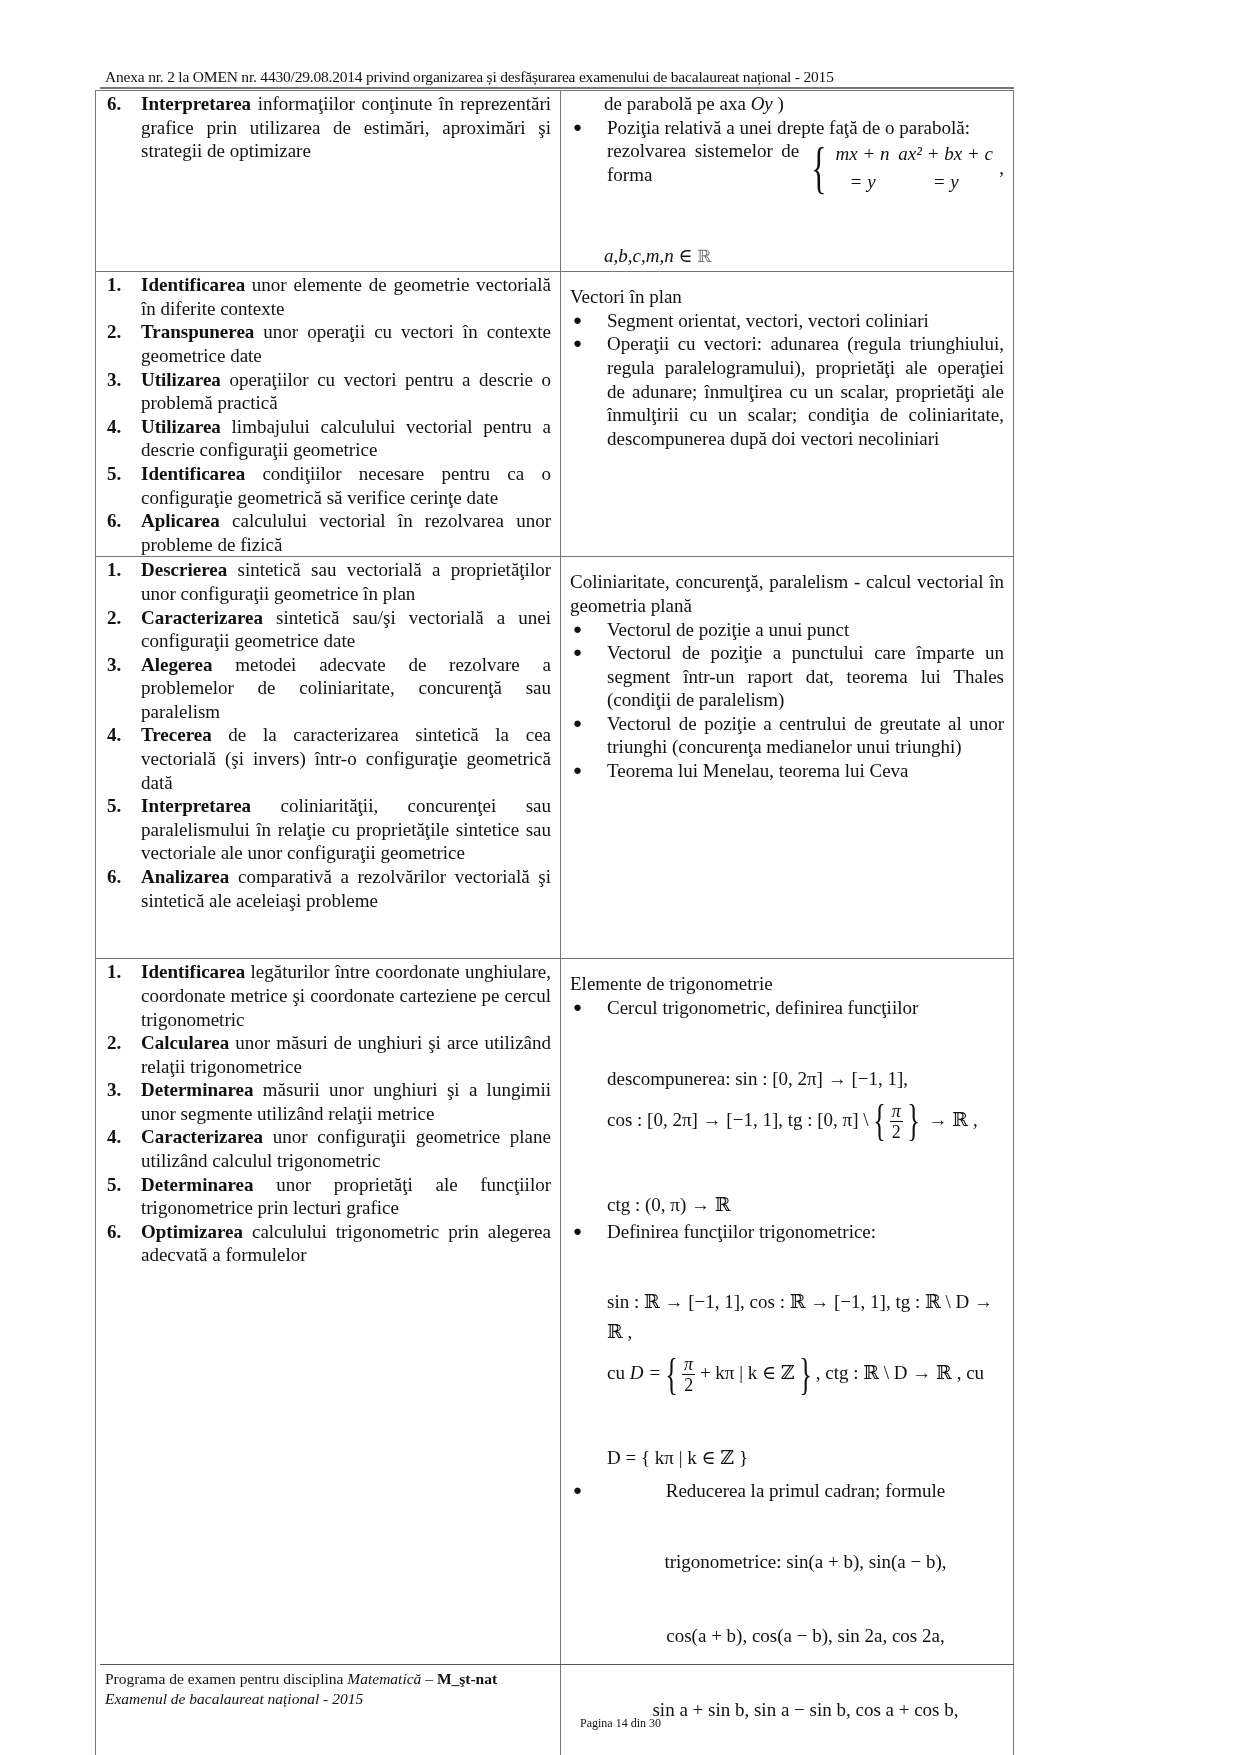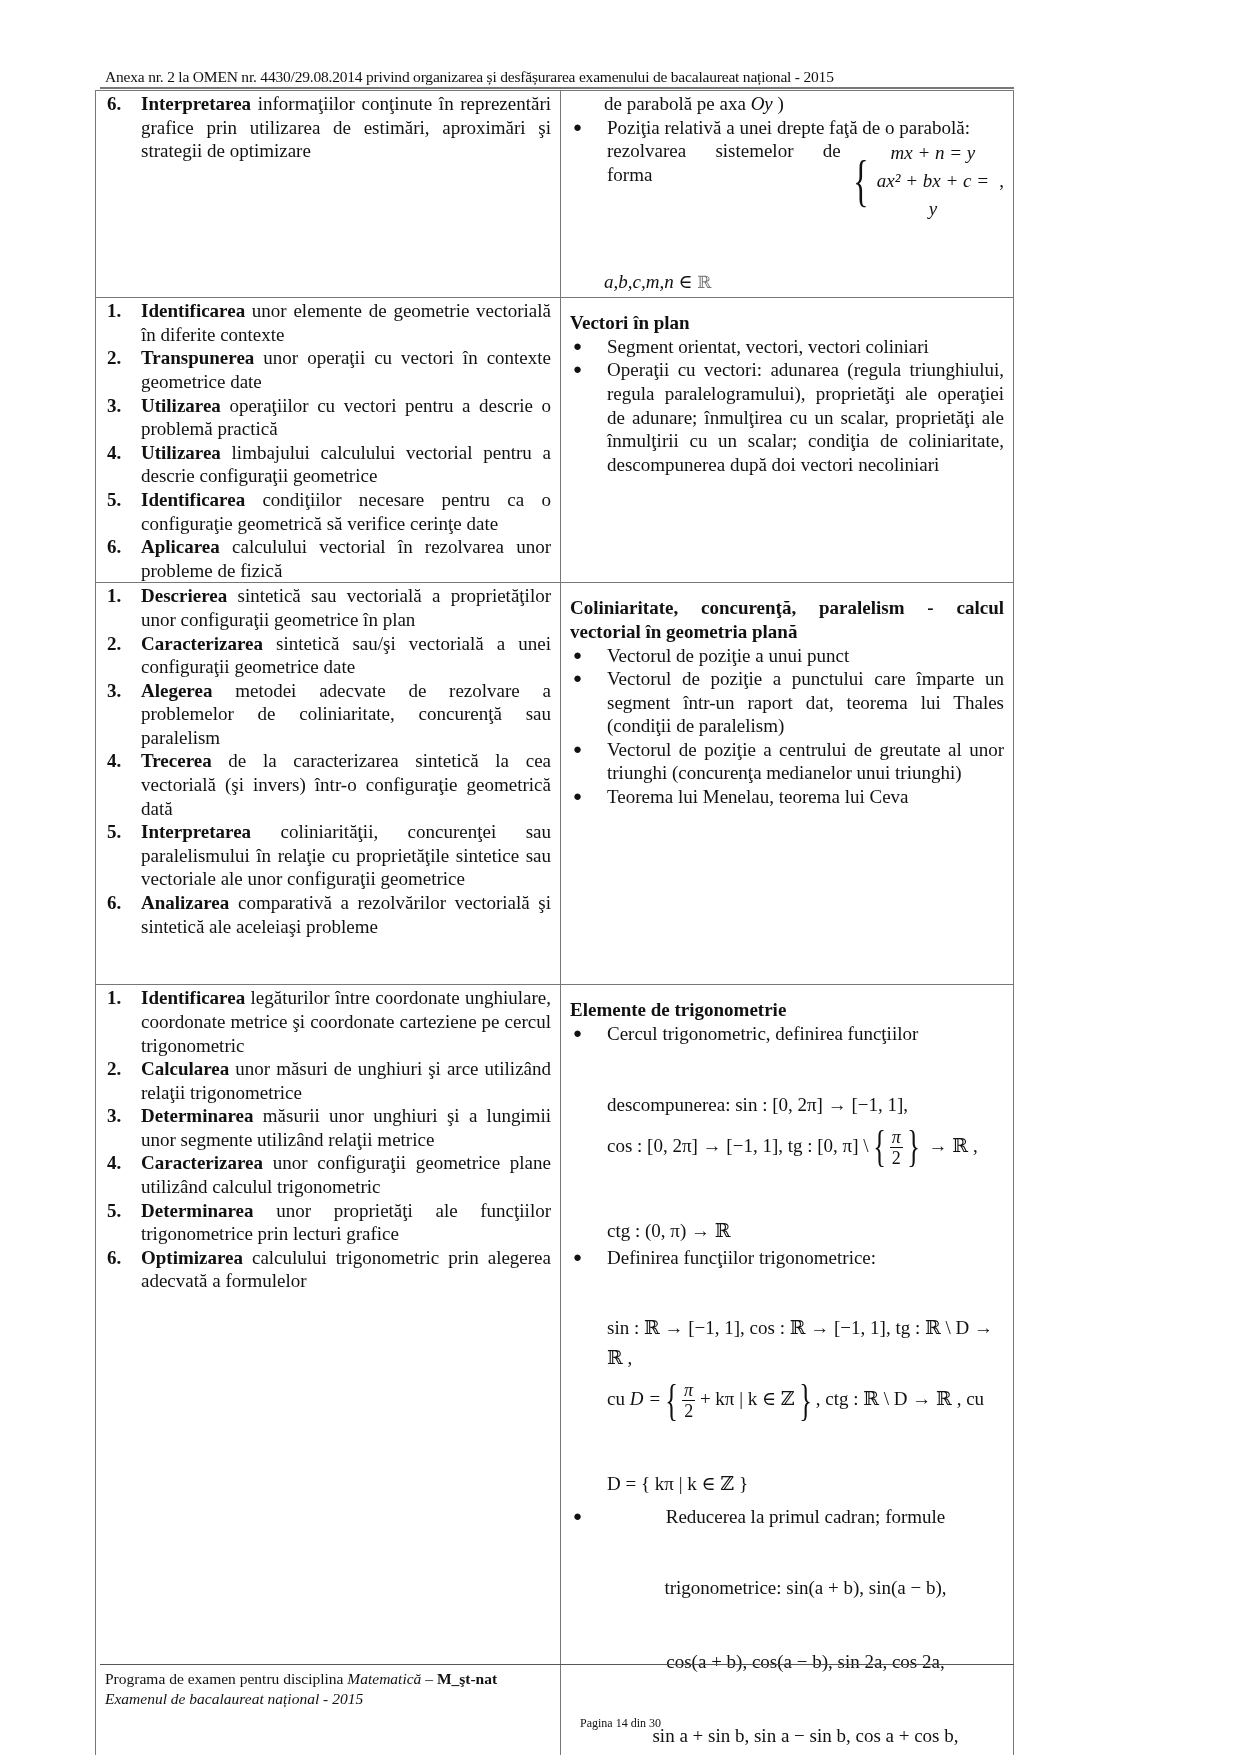--- a/index.html
+++ b/index.html
@@ -22,31 +22,31 @@
   }
   table.curriculum td {
     border: 1.5px solid #777; vertical-align: top; padding: 0;
   }
   td.comp { width: 446px; padding: 1px 9px 0 9px !important; }
   td.cont { padding: 1px 9px 0 9px !important; }
   .comp-item { display: flex; text-align: justify; }
   .comp-num { font-weight: bold; width: 34px; flex: 0 0 34px; padding-left: 2px; }
   .comp-text { flex: 1; text-align: justify; }
   .comp-text b { font-weight: bold; }
-  .sec-title { font-weight: bold; text-align: justify; }
+  .sec-title { font-weight: normal; text-align: justify; }
   .bullet { display: flex; }
   .bullet-dot { width: 34px; flex: 0 0 34px; padding-left: 3px; font-size: 15px; }
   .bullet-text { flex: 1; text-align: justify; }
   .indent { padding-left: 34px; }
   .math { font-family: "Liberation Serif", "DejaVu Serif", serif; font-style: normal; }
   .mi { font-style: italic; }
   .dbl { font-family: "DejaVu Serif", serif; color: #777; font-size: 17px; }
   .sys { display: inline-flex; align-items: center; vertical-align: middle; margin-left: 6px; }
   .sys-brace { font-size: 58px; line-height: 58px; font-weight: 100; transform: scaleX(0.55); margin-right: -4px; }
-  .sys-lines { display: flex; flex-direction: column; font-style: italic; line-height: 28px; }
+  .sys-lines { display: flex; flex-direction: row; font-style: italic; line-height: 28px; }
   .sys-lines span { text-align: center; }
   .frac { display: inline-flex; flex-direction: column; align-items: center; vertical-align: middle; font-size: 18px; line-height: 20px; }
   .frac .num { border-bottom: 1px solid #111; padding: 0 2px; font-style: italic; }
   .brace-l, .brace-r { font-size: 44px; font-weight: 100; vertical-align: middle; display: inline-block; transform: scaleX(0.6); line-height: 40px; }
   .mline { line-height: 30px; margin-top: 44px; }
   .tall { line-height: 52px; }
   .footer-rule {
     position: absolute; left: 100px; top: 1664px; width: 914px; height: 0;
     border-top: 1.5px solid #555;
   }

